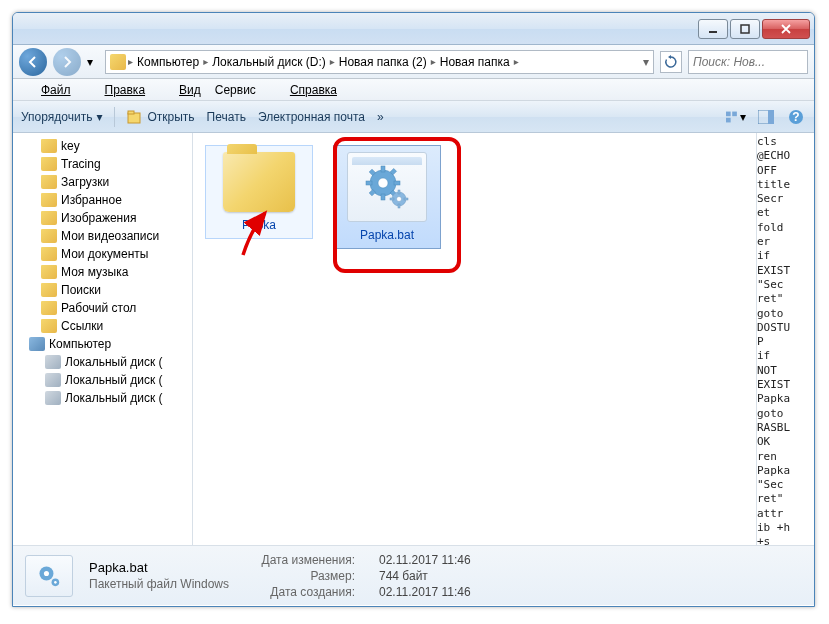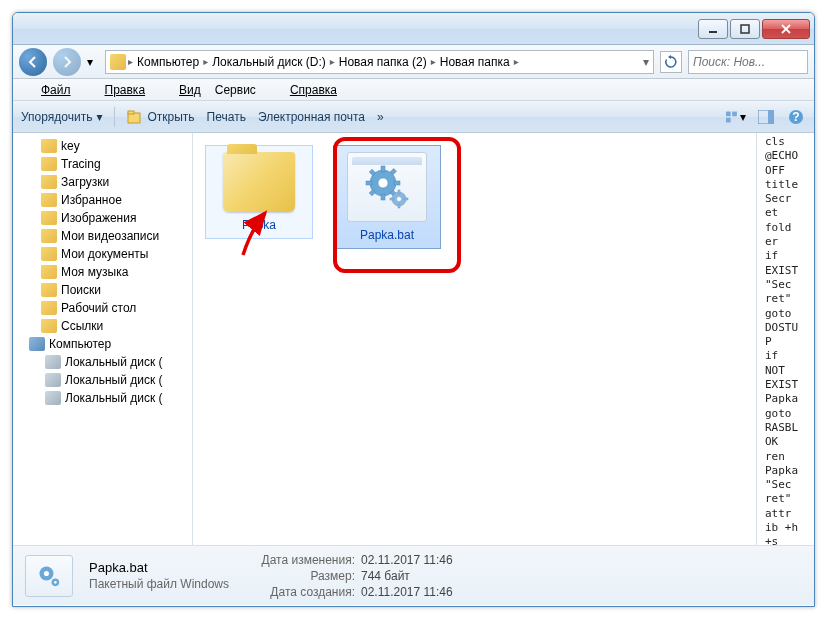--- a/index.html
+++ b/index.html
@@ -43,28 +43,28 @@
 .file-item.hover { border: 1px solid #b8d6fb; background: #f0f7ff; }
 .file-item.selected { border: 1px solid #7da2ce; background: linear-gradient(to bottom, #dcebfc, #c1dbfc); }
 .highlight-border { position: absolute; border: 4px solid #e00000; border-radius: 12px; left: 140px; top: 4px; width: 128px; height: 136px; pointer-events: none; }
 .folder-icon-big { width: 72px; height: 60px; background: linear-gradient(135deg, #f9e9b0 0%, #f3d56e 50%, #e8c04a 100%); border-radius: 3px 3px 6px 6px; position: relative; box-shadow: 0 1px 2px rgba(0,0,0,0.2); }
 .folder-icon-big::before { content: ''; position: absolute; top: -8px; left: 4px; width: 30px; height: 10px; background: linear-gradient(135deg, #f3d56e, #e8c04a); border-radius: 3px 3px 0 0; }
 .bat-icon-big { width: 80px; height: 70px; background: linear-gradient(to bottom, #f8fbfe, #e8f0f8); border: 1px solid #c0d0e0; border-radius: 3px; position: relative; display: flex; align-items: center; justify-content: center; }
 .bat-icon-big::before { content: ''; position: absolute; top: 4px; left: 4px; right: 4px; height: 8px; background: linear-gradient(to bottom, #d8e8f8, #c8dcf0); border-radius: 2px 2px 0 0; }
 .gear { width: 44px; height: 44px; }
 .file-label { margin-top: 6px; text-align: center; color: #0645ad; word-break: break-word; }
 .arrow-annotation { position: absolute; left: 40px; top: 72px; pointer-events: none; }
-.preview { width: 58px; border-left: 1px solid #d8e0e8; background: #fff; padding: 2px 8px; font-family: Consolas, monospace; font-size: 11px; line-height: 1.3; color: #222; overflow: hidden; word-break: break-all; }
+.preview { width: 58px; border-left: 1px solid #d8e0e8; background: #fff; padding: 2px 0; font-family: Consolas, monospace; font-size: 11px; line-height: 1.3; color: #222; overflow: hidden; word-break: break-all; }
 .statusbar { height: 60px; border-top: 1px solid #d8e0e8; background: linear-gradient(to bottom, #f2f6fa, #e8f0f8); display: flex; align-items: center; padding: 6px 12px; gap: 16px; }
 .status-icon { width: 48px; height: 42px; background: linear-gradient(to bottom, #f8fbfe, #e8f0f8); border: 1px solid #c0d0e0; border-radius: 3px; display: flex; align-items: center; justify-content: center; }
 .status-text { display: flex; flex-direction: column; gap: 2px; }
 .status-name { font-size: 13px; }
 .status-type { color: #666; }
 .status-meta { display: flex; flex-direction: column; gap: 2px; color: #444; }
-.status-row { display: flex; gap: 6px; }
+.status-row { display: flex; gap: 24px; }
 .status-label { color: #666; text-align: right; width: 110px; }
 </style>
 </head>
 <body>
 
 <div class="window">
 
   <div class="titlebar">
     <div class="win-btn">
         <svg viewBox="0 0 12 12">

